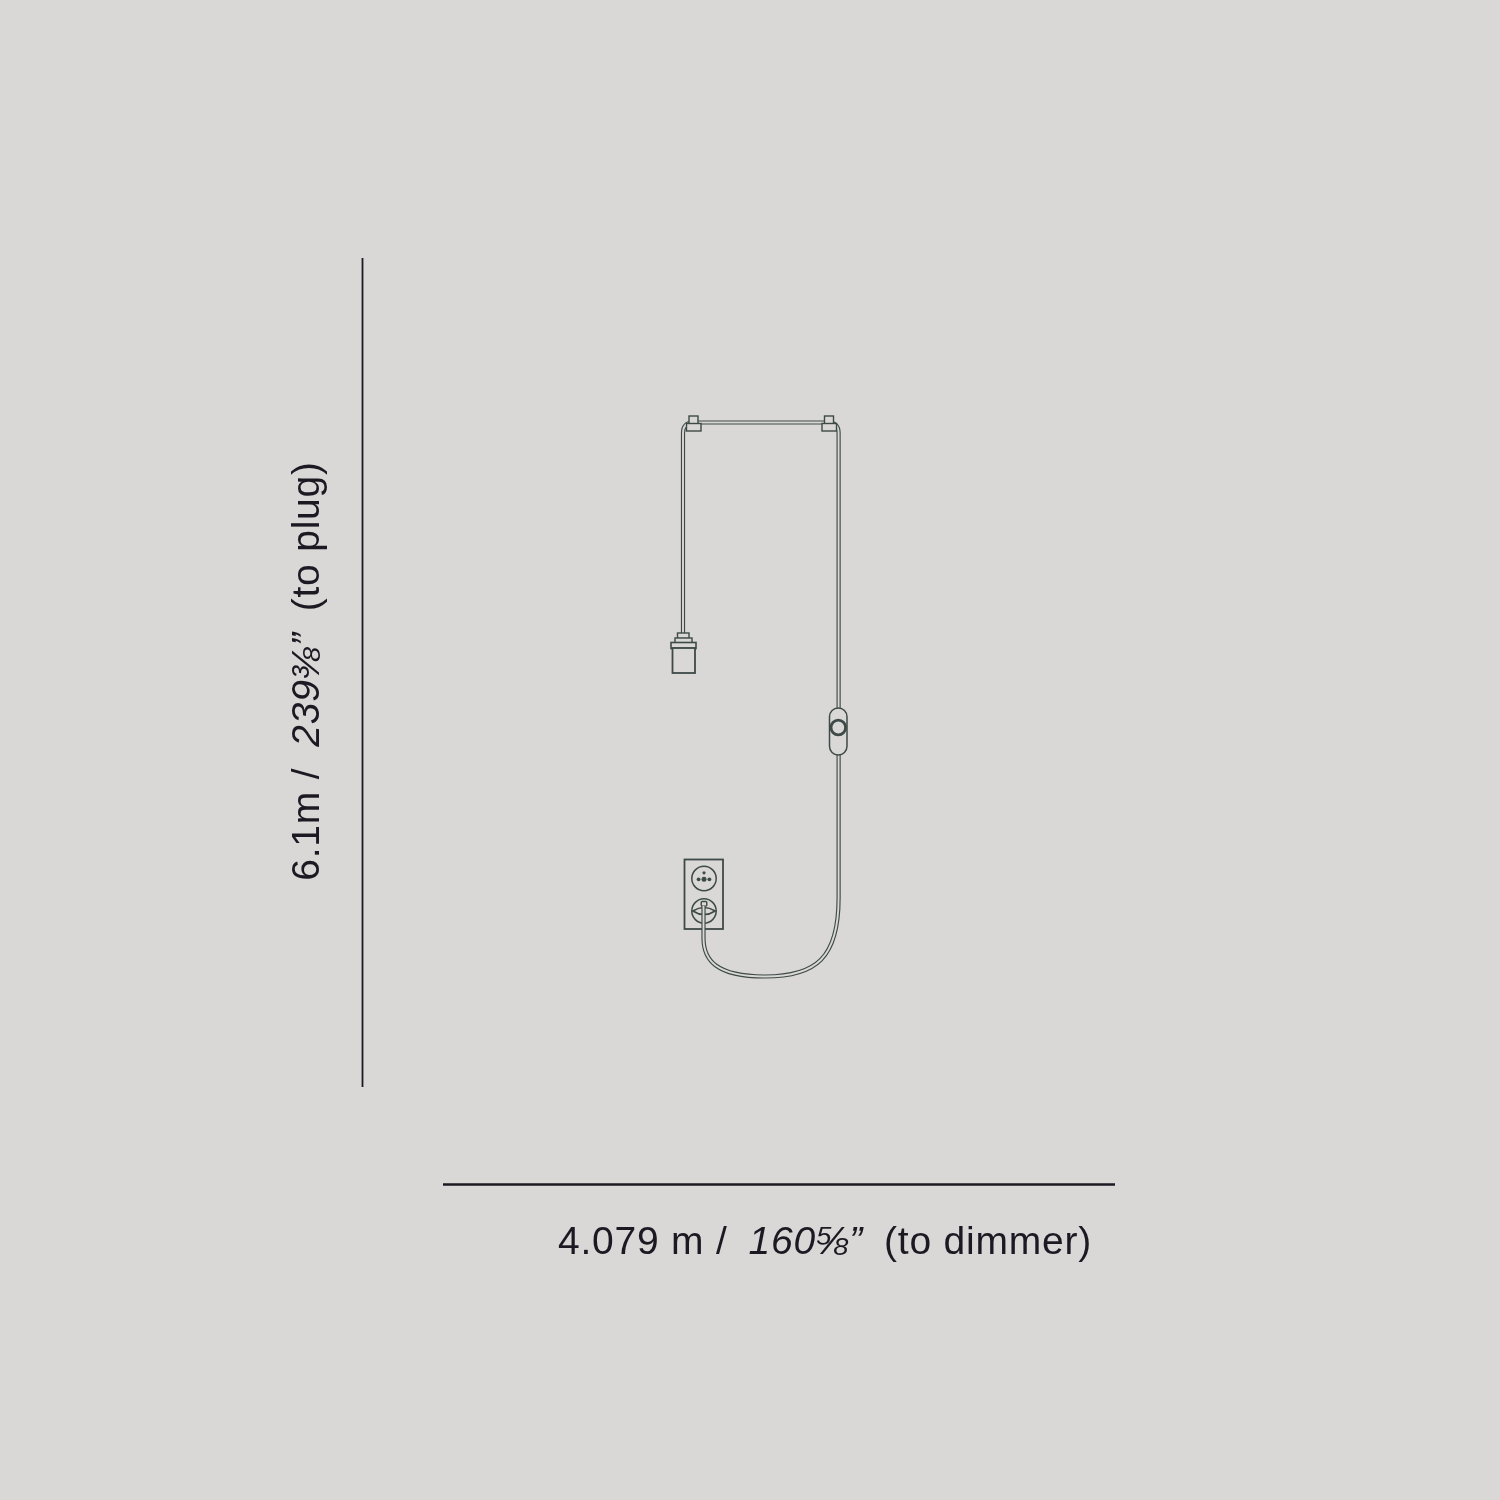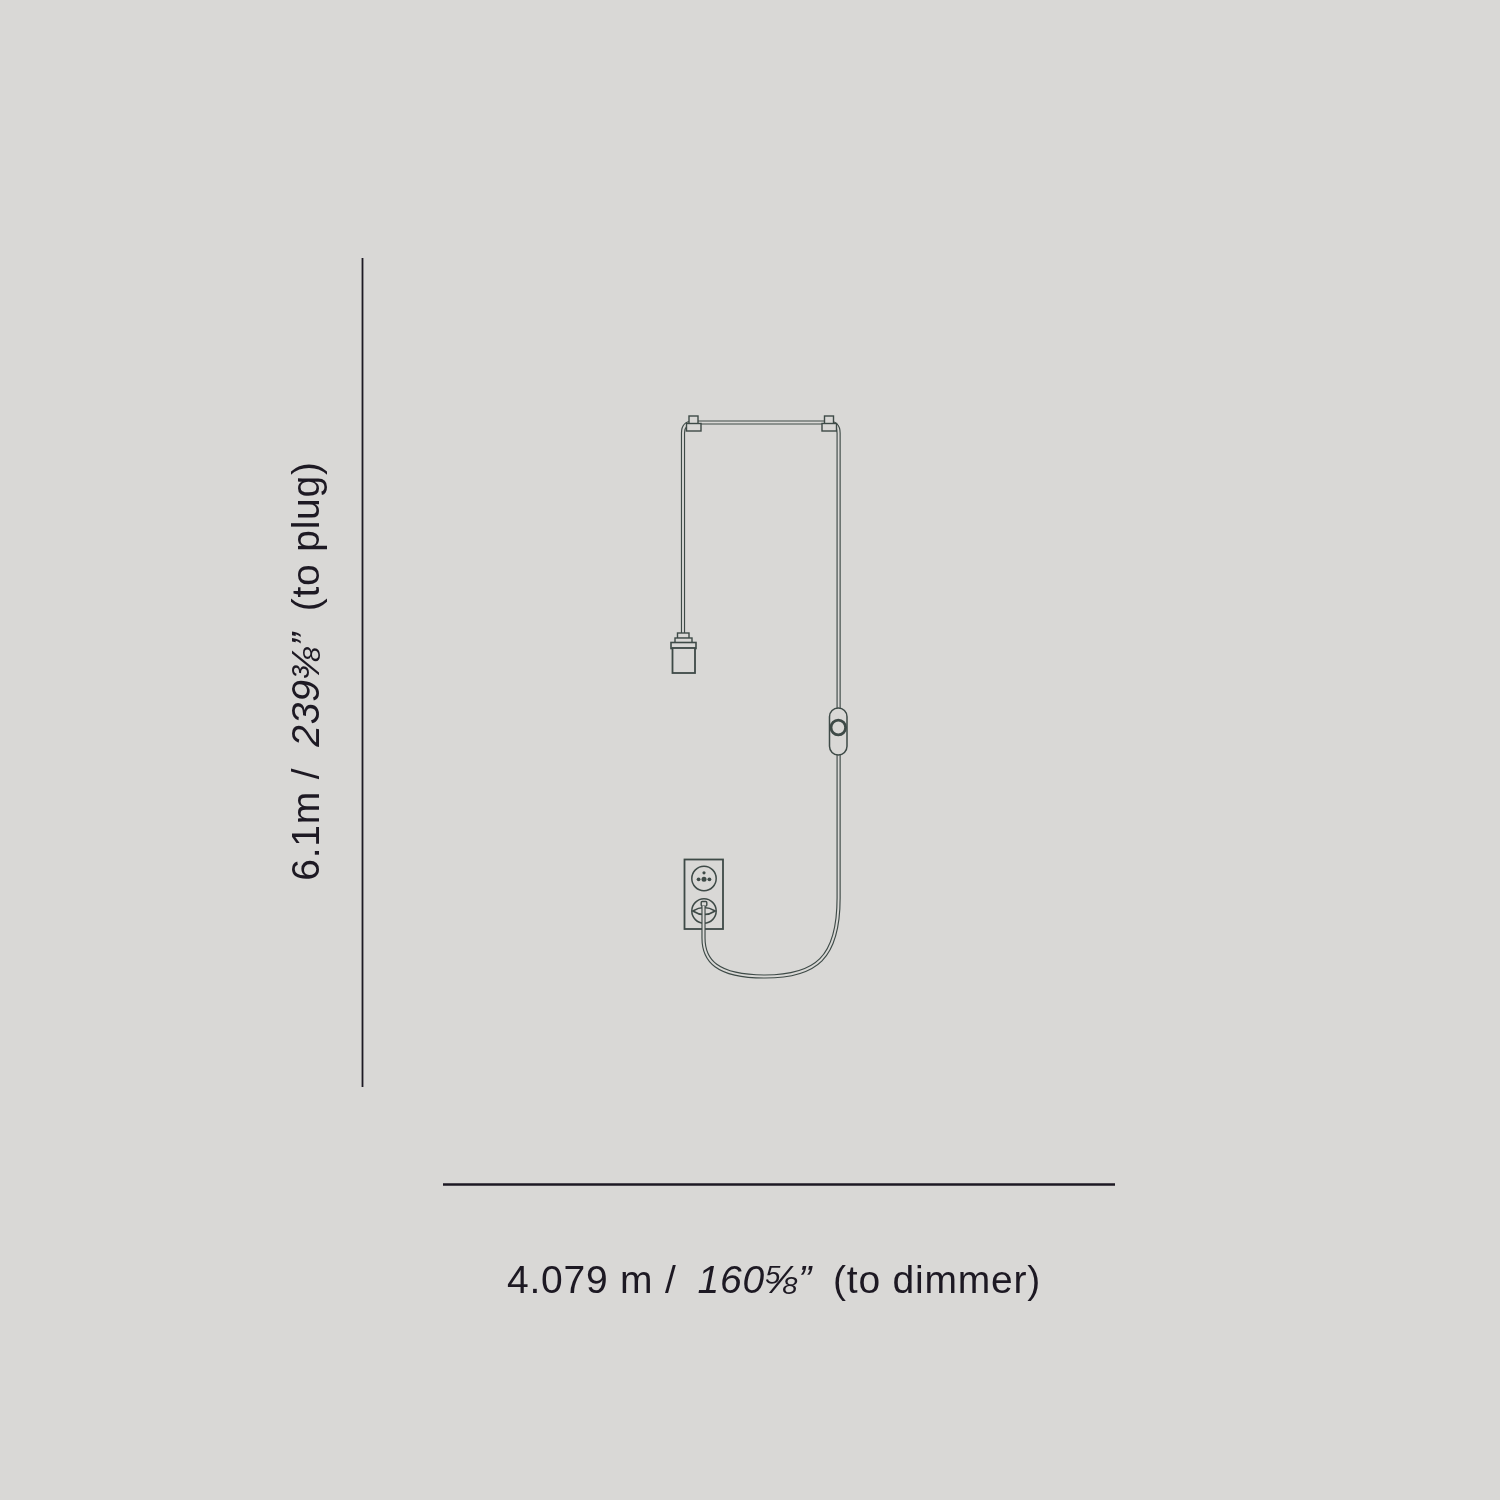--- a/index.html
+++ b/index.html
@@ -25,23 +25,22 @@
     white-space:nowrap;
     color:var(--text-color);
   }
   .dim-label .seg + .seg{margin-left:.24em;}
   .dim-label .imperial{font-style:italic;}
   .v-label{
     left:306px;top:671px;
     transform:translate(-50%,-50%) rotate(-90deg);
   }
   .h-label{
-    left:774px;top:1241px;
+    left:825px;top:1241px;
     transform:translate(-50%,-50%);
-    margin-top:39px;
   }
 </style>
 </head>
 <body>
 
 <div class="canvas">
 
   <svg width="1500" height="1500" viewBox="0 0 1500 1500">
 
     <line x1="362.5" y1="258" x2="362.5" y2="1087" stroke="var(--text-color)" stroke-width="1.8"></line>

